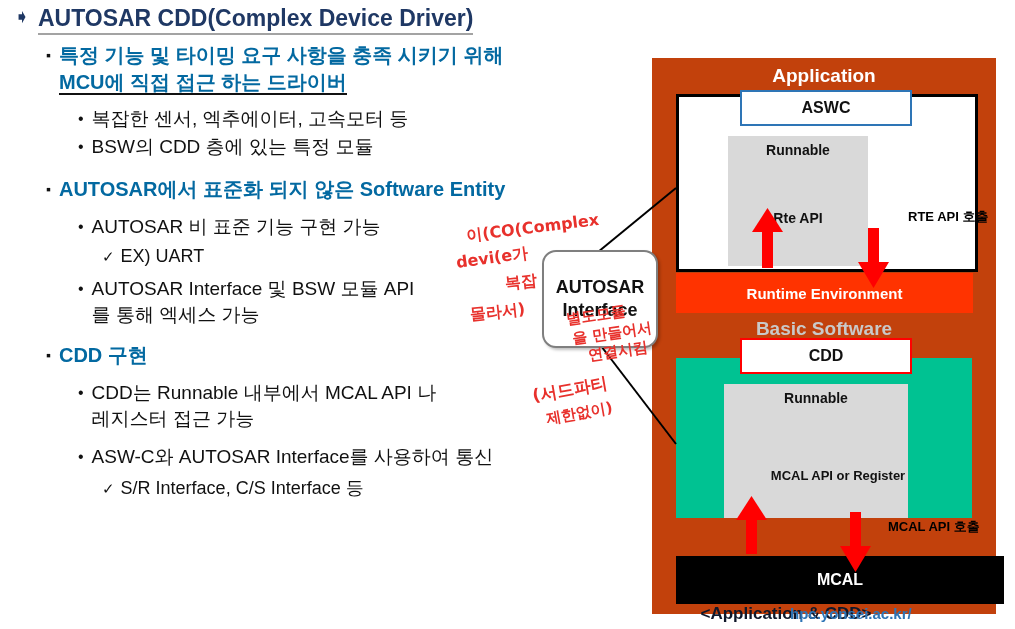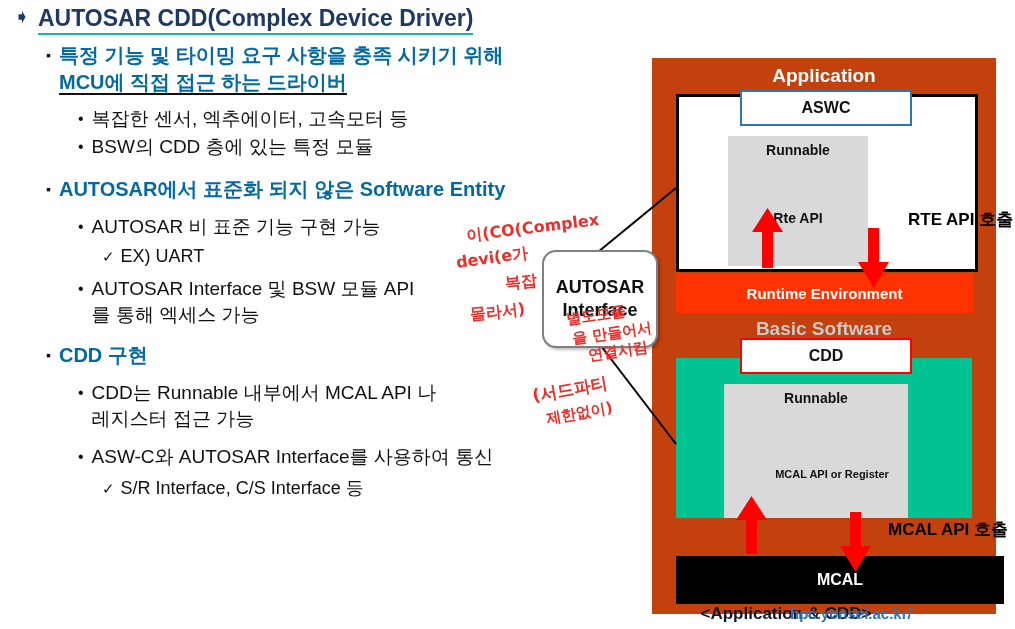--- a/index.html
+++ b/index.html
@@ -9,21 +9,21 @@
     font-family:"Liberation Sans", sans-serif;
     color:#111;
   }
   
   #slide-text{position:absolute;left:0;top:0;width:660px;height:629px;}
 
   .l1{position:absolute;display:flex;align-items:flex-start;gap:8px;}
   .l1 .bullet{color:#1f3864;font-size:19px;line-height:26px;}
   .l1 .txt{
     color:#1f3864;font-weight:bold;font-size:23px;line-height:28px;
-    border-bottom:2px solid #14b8a6;padding-bottom:1px;
+    border-bottom:2px solid #a3a3a3;padding-bottom:1px;
   }
 
   .l2{position:absolute;display:flex;align-items:flex-start;gap:8px;}
   .l2 .bullet{color:#111;font-size:14px;line-height:26px;}
   .l2 .txt{font-weight:bold;font-size:20px;line-height:27px;color:#0369a1;}
   .underline-span{border-bottom:2px solid #111;}
 
   .l3{position:absolute;display:flex;align-items:flex-start;gap:8px;}
   .l3 .bullet{color:#111;font-size:16px;line-height:25px;}
   .l3 .txt{font-size:19px;line-height:26px;color:#111;}
@@ -44,21 +44,21 @@
   .green-box{position:absolute;background:#00c292;}
   .grey-inner{position:absolute;background:#d9d9d9;}
   .blue-box{position:absolute;background:#ffffff;border:2px solid #2e75b6;}
   .red-box{position:absolute;background:#ffffff;border:2px solid #ff0000;}
   .rte-bar{position:absolute;background:#ff3300;}
   .black-box{position:absolute;background:#000000;}
 
   .ctr{display:flex;align-items:center;justify-content:center;text-align:center;
        font-weight:bold;width:100%;height:100%;box-sizing:border-box;}
 
-  .label-right{position:absolute;font-weight:bold;font-size:17px;color:#000;}
+  .label-right{position:absolute;font-weight:bold;font-size:13px;color:#000;}
 
   
   svg.overlay{position:absolute;left:0;top:0;width:1015px;height:629px;pointer-events:none;}
 
   
   #autosar-interface{
     position:absolute;left:542px;top:250px;width:112px;height:94px;
     background:#ffffff;border:2px solid #7f7f7f;border-radius:14px;
     display:flex;align-items:center;justify-content:center;text-align:center;
     font-weight:bold;font-size:18px;color:#111;line-height:23px;
@@ -172,21 +172,21 @@
   <div class="dg-title" style="top:260px;color:#c9c9c9;">Basic Software</div>
 
   <div class="green-box" style="left:24px;top:300px;width:296px;height:160px;"></div>
 
   <div class="red-box" style="left:88px;top:280px;width:168px;height:32px;">
     <div class="ctr" style="font-size:16px;">CDD</div>
   </div>
 
   <div class="grey-inner" style="left:72px;top:326px;width:184px;height:134px;"></div>
   <div style="position:absolute;left:72px;top:332px;width:184px;text-align:center;font-weight:bold;font-size:14px;">Runnable</div>
-  <div style="position:absolute;left:72px;top:410px;width:216px;text-align:center;font-weight:bold;font-size:11px;">MCAL  API or Register</div>
+  <div style="position:absolute;left:72px;top:410px;width:216px;text-align:center;font-weight:bold;font-size:13px;padding-left:6px;">MCAL  API or Register</div>
 
   <div class="black-box" style="left:24px;top:498px;width:328px;height:48px;">
     <div class="ctr" style="font-size:16px;color:#ffffff;">MCAL</div>
   </div>
 </div>
 
 <div class="label-right" style="left:908px;top:208px;">RTE API 호출</div>
 <div class="label-right" style="left:888px;top:518px;">MCAL API 호출</div>
 
 <svg class="overlay">

